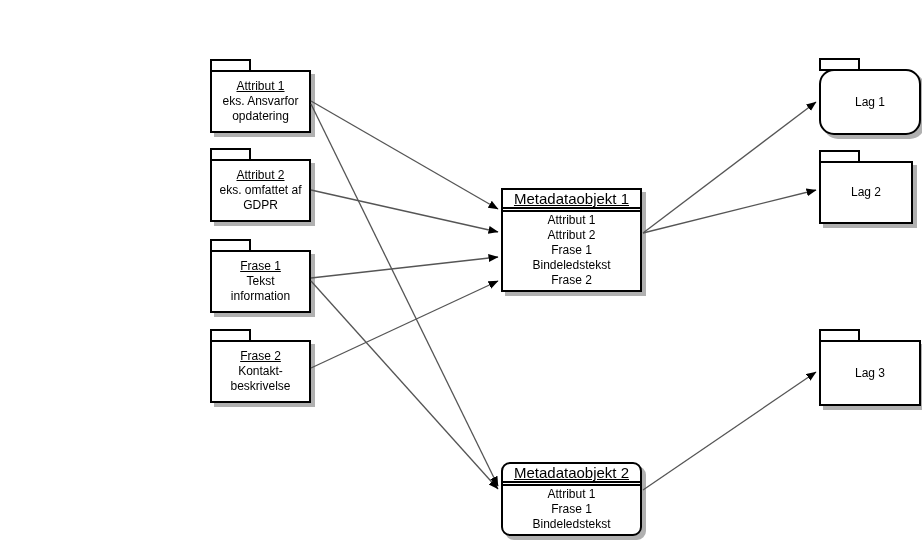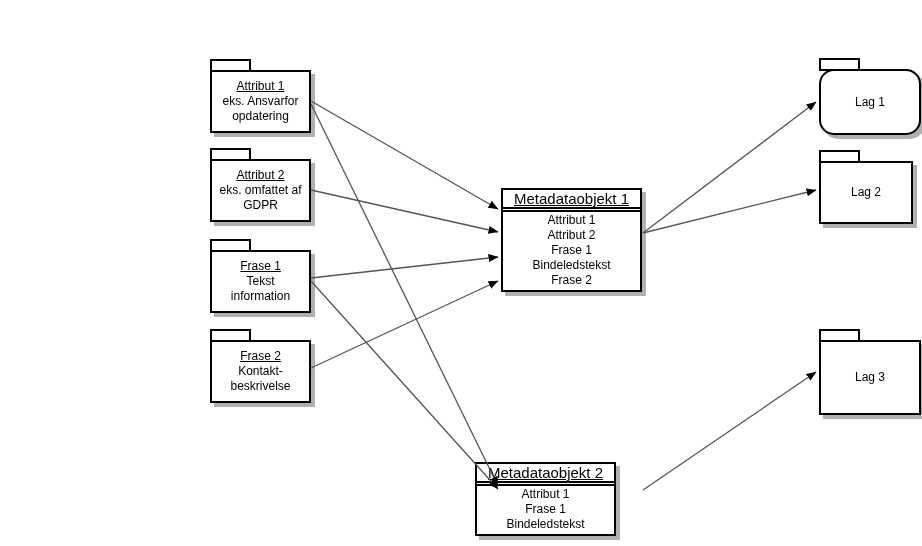--- a/index.html
+++ b/index.html
@@ -28,40 +28,40 @@
   .pos-attr2 { left:190px; top:148px; }
   .pos-frase1 { left:190px; top:239px; }
   .pos-frase2 { left:190px; top:329px; }
   .pos-attr1 .main, .pos-attr2 .main, .pos-frase1 .main, .pos-frase2 .main { width:101px; height:63px; }
 
   .pos-lag1 { left:799px; top:58px; }
   .pos-lag2 { left:799px; top:150px; }
   .pos-lag3 { left:799px; top:329px; }
   .pos-lag1 .main { width:102px; height:66px;border-radius:15px; }
   .pos-lag2 .main { width:94px; height:63px; }
-  .pos-lag3 .main { width:102px; height:75px;align-items:center; }
+  .pos-lag3 .main { width:102px; height:66px;align-items:center; }
 
   
   .classbox {
     position:absolute; width:141px; z-index:2;
     background:#fff; border:2px solid #000; box-sizing:border-box;
     box-shadow:4px 4px 0 #b0b0b0;
   }
   .cb-header {
     border-bottom:2px solid #000;
     text-align:center; font-size:15px; line-height:16px; padding-top:1px;
   }
   .cb-header .title { text-decoration:underline; }
   .cb-body {
     border-top:2px solid #000; margin-top:1px;
     padding:1px 0 2px;
     text-align:center; font-size:12px; line-height:15px;
   }
   .pos-md1 { left:481px; top:188px; }
-  .pos-md2 { left:455px; top:462px; }
+  .pos-md2 { left:481px; top:462px;border-radius:9px; }
 </style>
 </head>
 <body>
 
 <div class="canvas">
 
   <div class="folder pos-attr1">
     <div class="tab"></div>
     <div class="main">
       <div class="title">Attribut 1</div>

